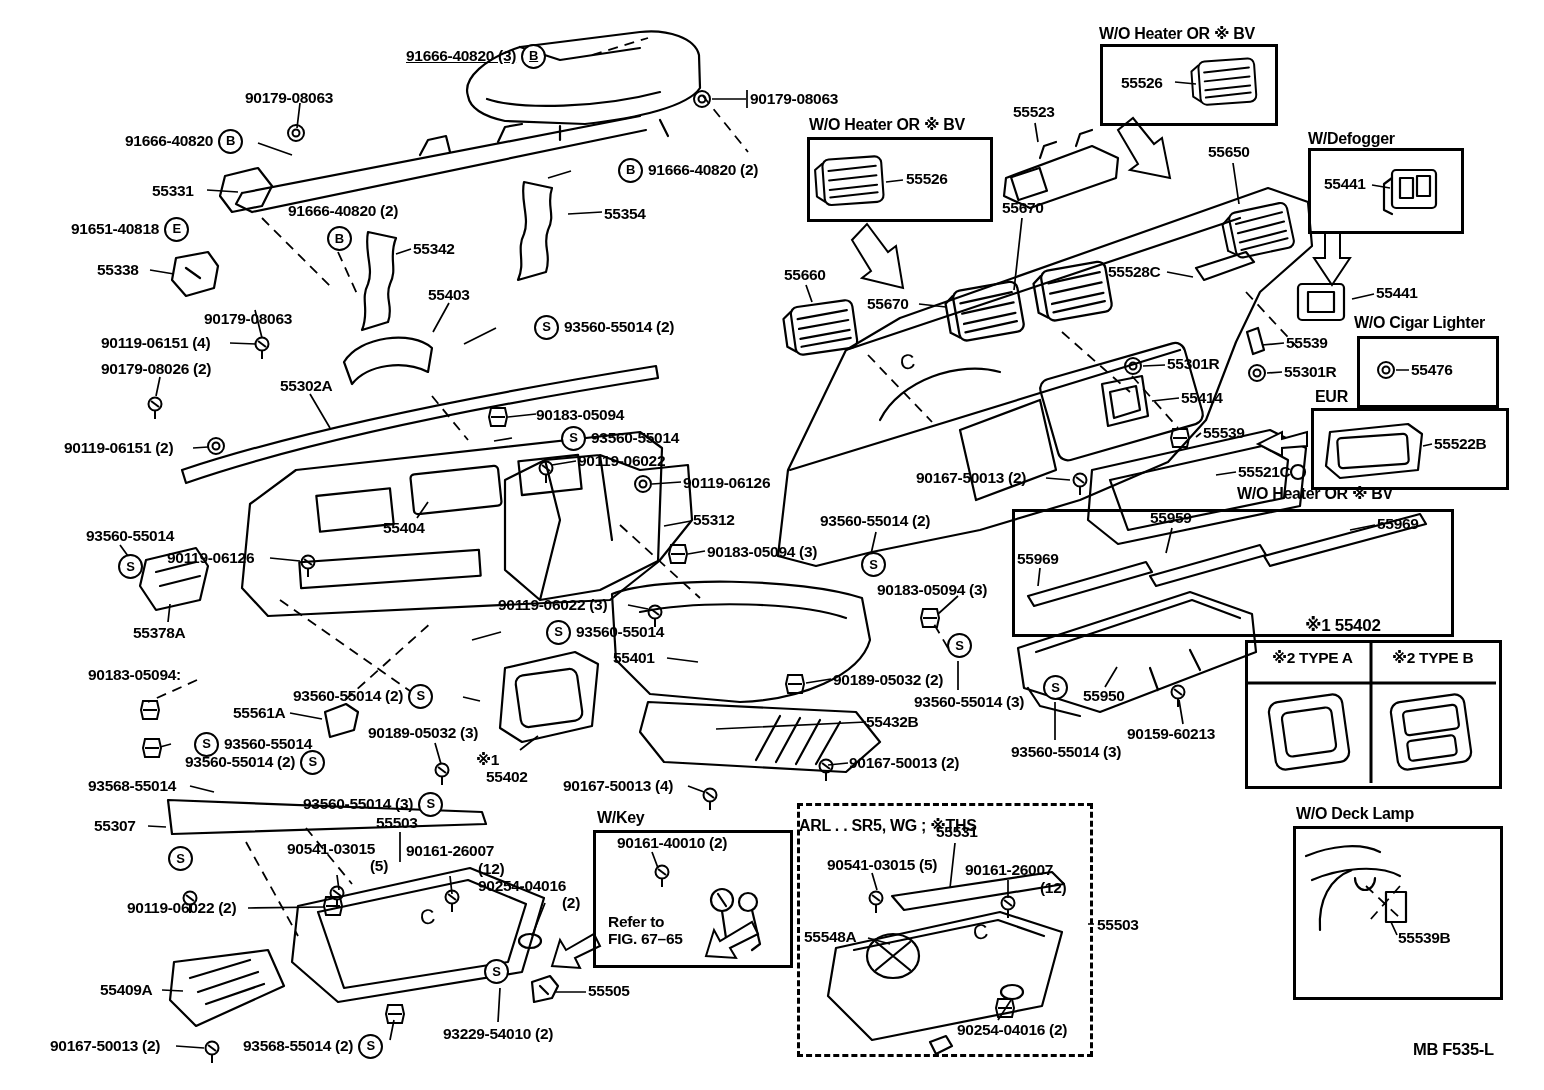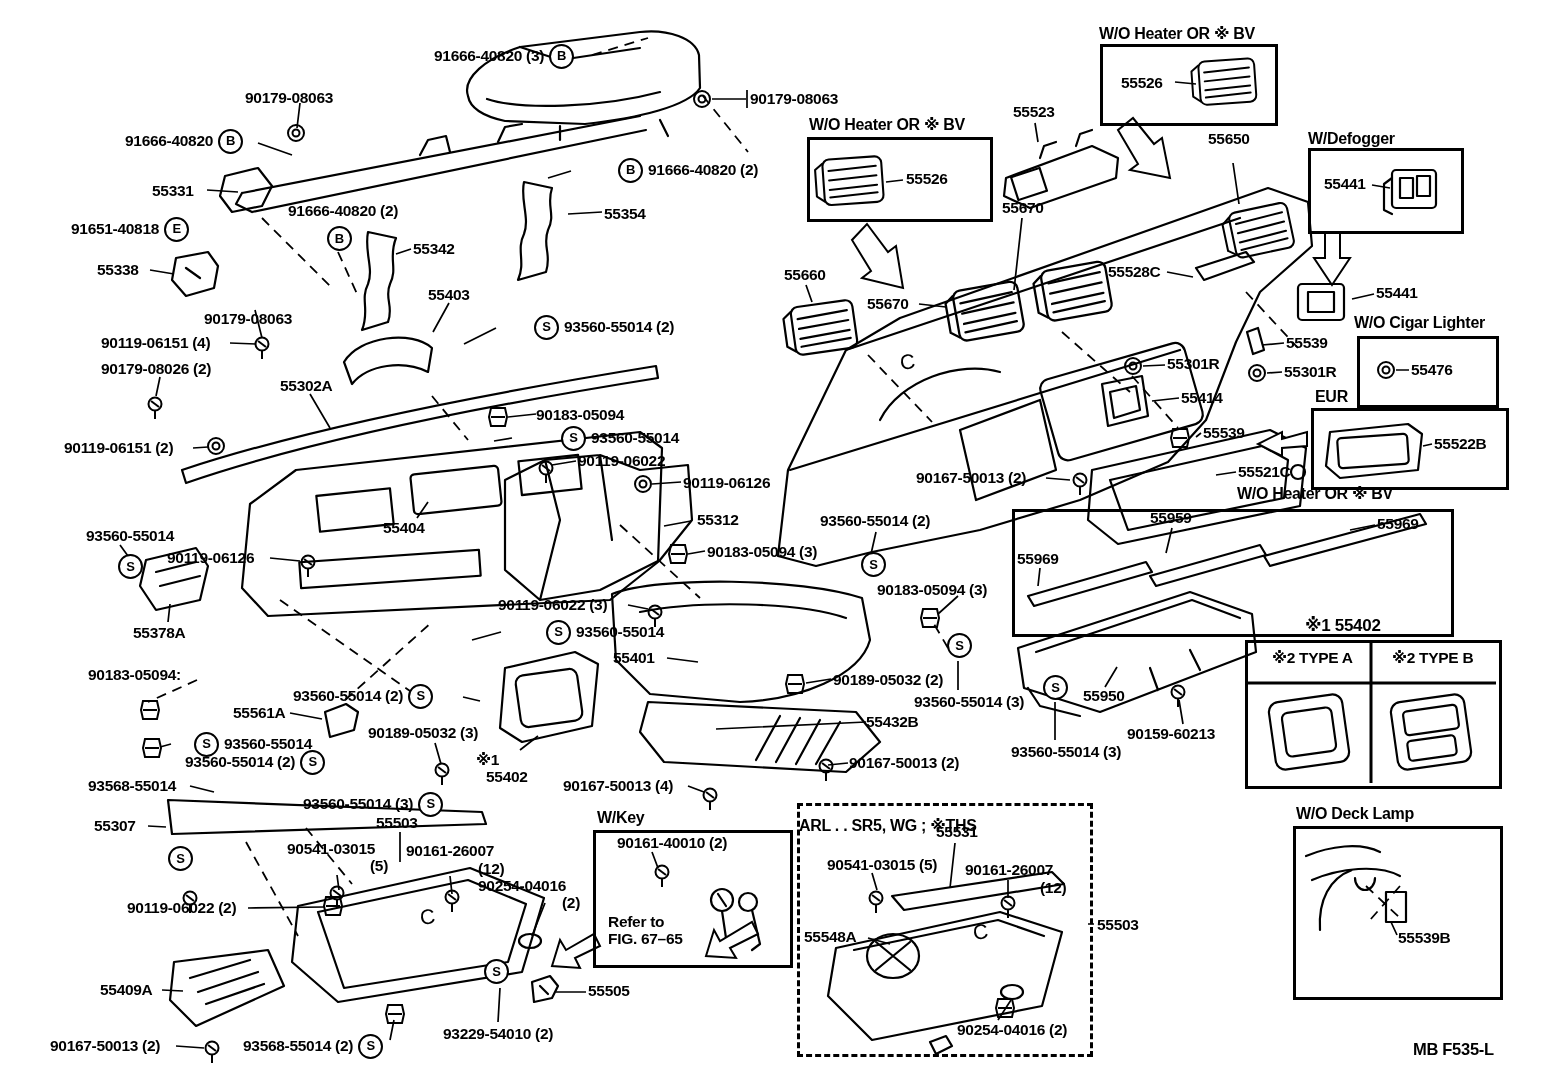--- a/index.html
+++ b/index.html
@@ -250,21 +250,21 @@
 <div class="inset-box" style="left: 1100px; top: 44px; width: 172px; height: 76px;"></div>
     <div class="inset-box" style="left: 807px; top: 137px; width: 180px; height: 79px;"></div>
     <div class="inset-box" style="left: 1308px; top: 148px; width: 150px; height: 80px;"></div>
     <div class="inset-box" style="left: 1357px; top: 336px; width: 136px; height: 66px;"></div>
     <div class="inset-box" style="left: 1311px; top: 408px; width: 192px; height: 76px;"></div>
     <div class="inset-box" style="left: 1012px; top: 509px; width: 436px; height: 122px;"></div>
     <div class="inset-box" style="left: 1245px; top: 640px; width: 251px; height: 143px;"></div>
     <div class="inset-box" style="left: 593px; top: 830px; width: 194px; height: 132px;"></div>
     <div class="inset-box dashed" style="left: 797px; top: 803px; width: 290px; height: 248px;"></div>
     <div class="inset-box" style="left: 1293px; top: 826px; width: 204px; height: 168px;"></div>
-    <div class="callout" style="left: 434px; top: 47px;"><span class="txt">91666-40820 (3)</span><span class="bdg">B</span></div>
+    <div class="callout" style="left: 406px; top: 47px; text-decoration: underline;"><span class="txt">91666-40820 (3)</span><span class="bdg">B</span></div>
     <div class="callout" style="left: 245px; top: 89px;"><span class="txt">90179-08063</span></div>
     <div class="callout" style="left: 750px; top: 90px;"><span class="txt">90179-08063</span></div>
     <div class="callout" style="left: 125px; top: 132px;"><span class="txt">91666-40820</span><span class="bdg">B</span></div>
     <div class="callout" style="left: 152px; top: 182px;"><span class="txt">55331</span></div>
     <div class="callout" style="left: 618px; top: 161px;"><span class="bdg">B</span><span class="txt">91666-40820 (2)</span></div>
     <div class="callout" style="left: 288px; top: 202px;"><span class="txt">91666-40820 (2)</span></div>
     <div class="callout" style="left: 604px; top: 205px;"><span class="txt">55354</span></div>
     <div class="callout" style="left: 71px; top: 220px;"><span class="txt">91651-40818</span><span class="bdg">E</span></div>
     <div class="callout" style="left: 413px; top: 240px;"><span class="txt">55342</span></div>
     <div class="callout" style="left: 97px; top: 261px;"><span class="txt">55338</span></div>
@@ -273,21 +273,21 @@
     <div class="callout" style="left: 534px; top: 318px;"><span class="bdg">S</span><span class="txt">93560-55014 (2)</span></div>
     <div class="callout" style="left: 101px; top: 334px;"><span class="txt">90119-06151 (4)</span></div>
     <div class="callout" style="left: 101px; top: 360px;"><span class="txt">90179-08026 (2)</span></div>
     <div class="callout" style="left: 280px; top: 377px;"><span class="txt">55302A</span></div>
     <div class="callout" style="left: 536px; top: 406px;"><span class="txt">90183-05094</span></div>
     <div class="callout" style="left: 561px; top: 429px;"><span class="bdg">S</span><span class="txt">93560-55014</span></div>
     <div class="callout" style="left: 64px; top: 439px;"><span class="txt">90119-06151 (2)</span></div>
     <div class="callout" style="left: 578px; top: 452px; align-items: center;"><span class="txt">90119-06022</span></div>
     <div class="callout" style="left: 683px; top: 474px;"><span class="txt">90119-06126</span></div>
     <div class="callout" style="left: 383px; top: 519px;"><span class="txt">55404</span></div>
-    <div class="callout" style="left: 669px; top: 511px; padding-left: 28px;"><span class="txt">55312</span></div>
+    <div class="callout" style="left: 693px; top: 511px;"><span class="txt">55312</span></div>
     <div class="callout" style="left: 86px; top: 527px;"><span class="txt">93560-55014</span></div>
     <div class="callout" style="left: 167px; top: 549px;"><span class="txt">90119-06126</span></div>
     <div class="callout" style="left: 707px; top: 543px;"><span class="txt">90183-05094 (3)</span></div>
     <div class="callout" style="left: 820px; top: 512px;"><span class="txt">93560-55014 (2)</span></div>
     <div class="callout" style="left: 877px; top: 581px;"><span class="txt">90183-05094 (3)</span></div>
     <div class="callout" style="left: 133px; top: 624px;"><span class="txt">55378A</span></div>
     <div class="callout" style="left: 498px; top: 596px;"><span class="txt">90119-06022 (3)</span></div>
     <div class="callout" style="left: 546px; top: 623px;"><span class="bdg">S</span><span class="txt">93560-55014</span></div>
     <div class="callout" style="left: 613px; top: 649px;"><span class="txt">55401</span></div>
     <div class="callout" style="left: 833px; top: 671px;"><span class="txt">90189-05032 (2)</span></div>
@@ -329,21 +329,21 @@
     <div class="callout" style="left: 965px; top: 861px;"><span class="txt">90161-26007</span></div>
     <div class="callout" style="left: 1040px; top: 879px;"><span class="txt">(12)</span></div>
     <div class="callout" style="left: 804px; top: 928px; justify-content: center;"><span class="txt">55548A</span></div>
     <div class="callout" style="left: 957px; top: 1021px;"><span class="txt">90254-04016 (2)</span></div>
     <div class="callout" style="left: 1097px; top: 916px;"><span class="txt">55503</span></div>
     <div class="callout title" style="left: 1099px; top: 25px;"><span class="txt">W/O Heater OR ※ BV</span></div>
     <div class="callout" style="left: 1121px; top: 74px;"><span class="txt">55526</span></div>
     <div class="callout title" style="left: 809px; top: 116px;"><span class="txt">W/O Heater OR ※ BV</span></div>
     <div class="callout" style="left: 906px; top: 170px;"><span class="txt">55526</span></div>
     <div class="callout" style="left: 1013px; top: 103px;"><span class="txt">55523</span></div>
-    <div class="callout" style="left: 1208px; top: 130px; text-align: center;"><span class="txt">55650</span></div>
+    <div class="callout" style="left: 1208px; top: 143px; text-align: center;"><span class="txt">55650</span></div>
     <div class="callout title" style="left: 1308px; top: 130px;"><span class="txt">W/Defogger</span></div>
     <div class="callout" style="left: 1324px; top: 175px;"><span class="txt">55441</span></div>
     <div class="callout" style="left: 1002px; top: 199px;"><span class="txt">55670</span></div>
     <div class="callout" style="left: 784px; top: 266px;"><span class="txt">55660</span></div>
     <div class="callout" style="left: 867px; top: 295px;"><span class="txt">55670</span></div>
     <div class="callout" style="left: 1108px; top: 263px;"><span class="txt">55528C</span></div>
     <div class="callout" style="left: 1376px; top: 284px;"><span class="txt">55441</span></div>
     <div class="callout" style="left: 1286px; top: 334px;"><span class="txt">55539</span></div>
     <div class="callout" style="left: 1167px; top: 355px;"><span class="txt">55301R</span></div>
     <div class="callout" style="left: 1284px; top: 363px;"><span class="txt">55301R</span></div>

